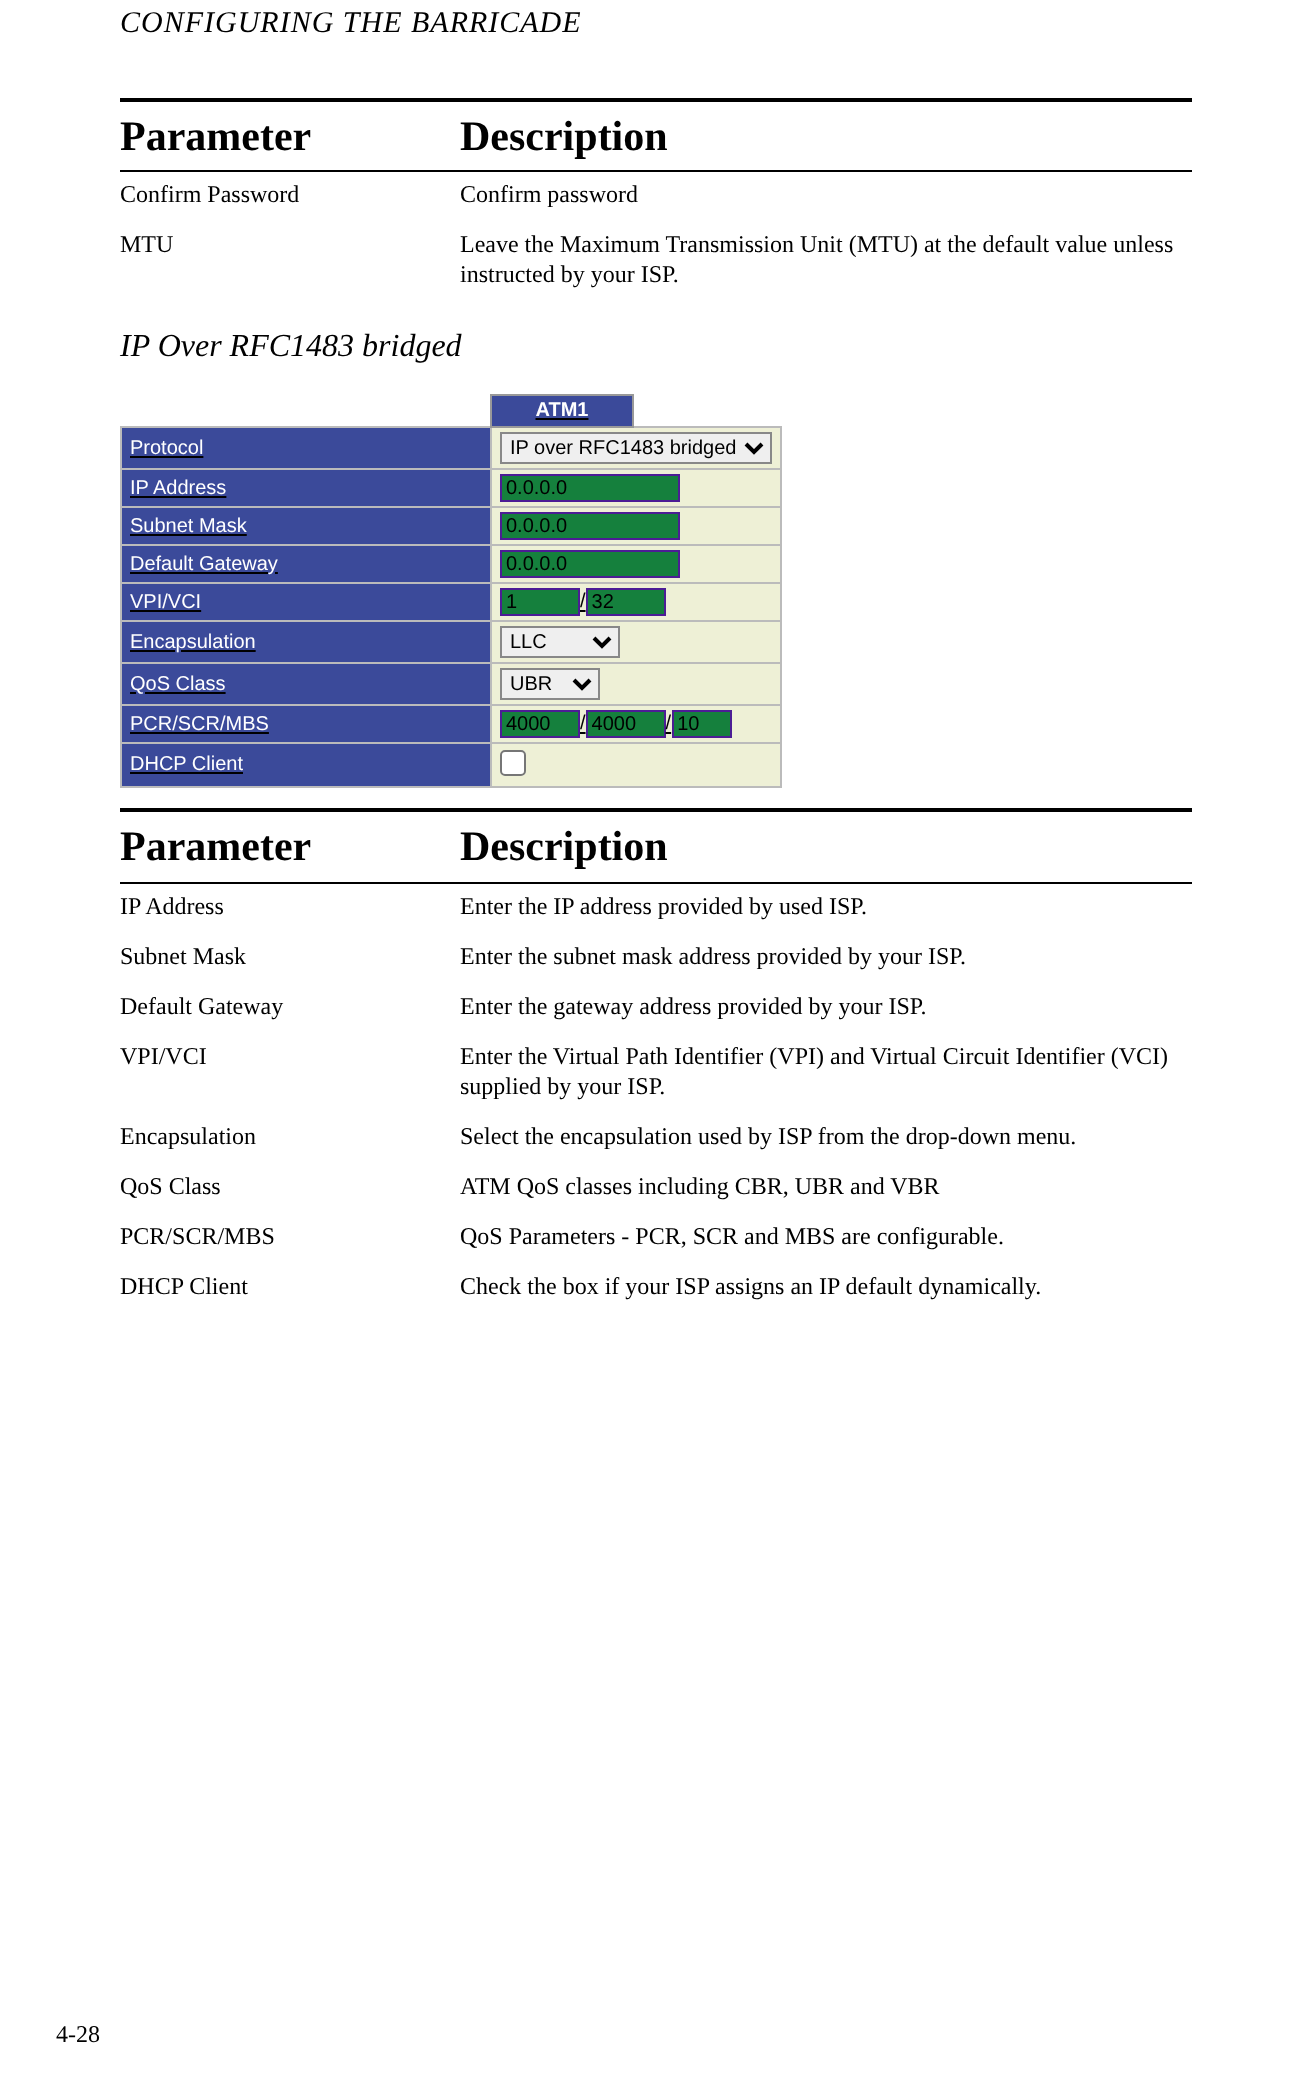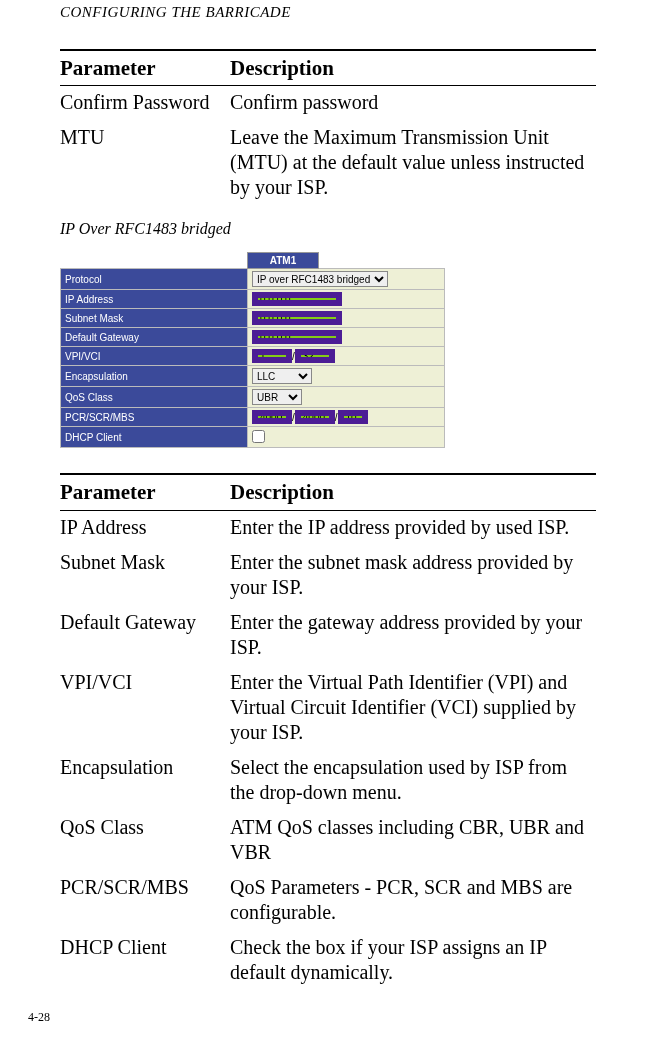--- a/index.html
+++ b/index.html
@@ -29,37 +29,38 @@
   }
   .param-table .hdr td {
     border-top: 2px solid #000;
     border-bottom: 1px solid #000;
     font-weight: bold;
     font-size: 21px;
     padding: 4px 0 4px 0;
   }
   .param-table td {
     vertical-align: top;
-    font-size: 20px;
+    font-size: 12px;
     padding: 4px 6px 6px 0;
     line-height: 1.25;
   }
   .param-table .col-param { width: 170px; }
   .section-sub {
     font-style: italic;
     font-size: 16px;
     margin: 8px 0 14px 0;
   }
   
   .shot {
-    width: 385px;
-    margin-bottom: 25px;
+    width: 331px;
+    margin-bottom: 10px;
     font-family: Verdana, Arial, sans-serif;
     font-size: 10px;
     border-collapse: collapse;
+    text-decoration: underline;
   }
   .shot td { padding: 0; }
   .shot-toprow { }
   .shot-toprow .th-cell {
     background: #3b4a9a;
     color: #fff;
     text-align: center;
     font-weight: bold;
     padding: 2px 0;
     width: 70px;
@@ -75,22 +76,22 @@
   }
   .shot .rcell {
     background: #eef0d6;
     padding: 2px 4px;
   }
   .shot .rcell input[type=text] {
     font-size: 10px;
     padding: 0 2px;
     height: 14px;
     box-sizing: border-box;
-    border: 6px solid #4c1d95;
-    background: #84cc16;
+    border: 1px solid #4c1d95;
+    background: #15803d;
   }
   .shot .rcell select {
     font-size: 10px;
     height: 16px;
     border: 1px solid #888;
     background: #efefef;
   }
   .shot .rcell input[type=checkbox]{
     margin:1px 0 0 0;
   }

